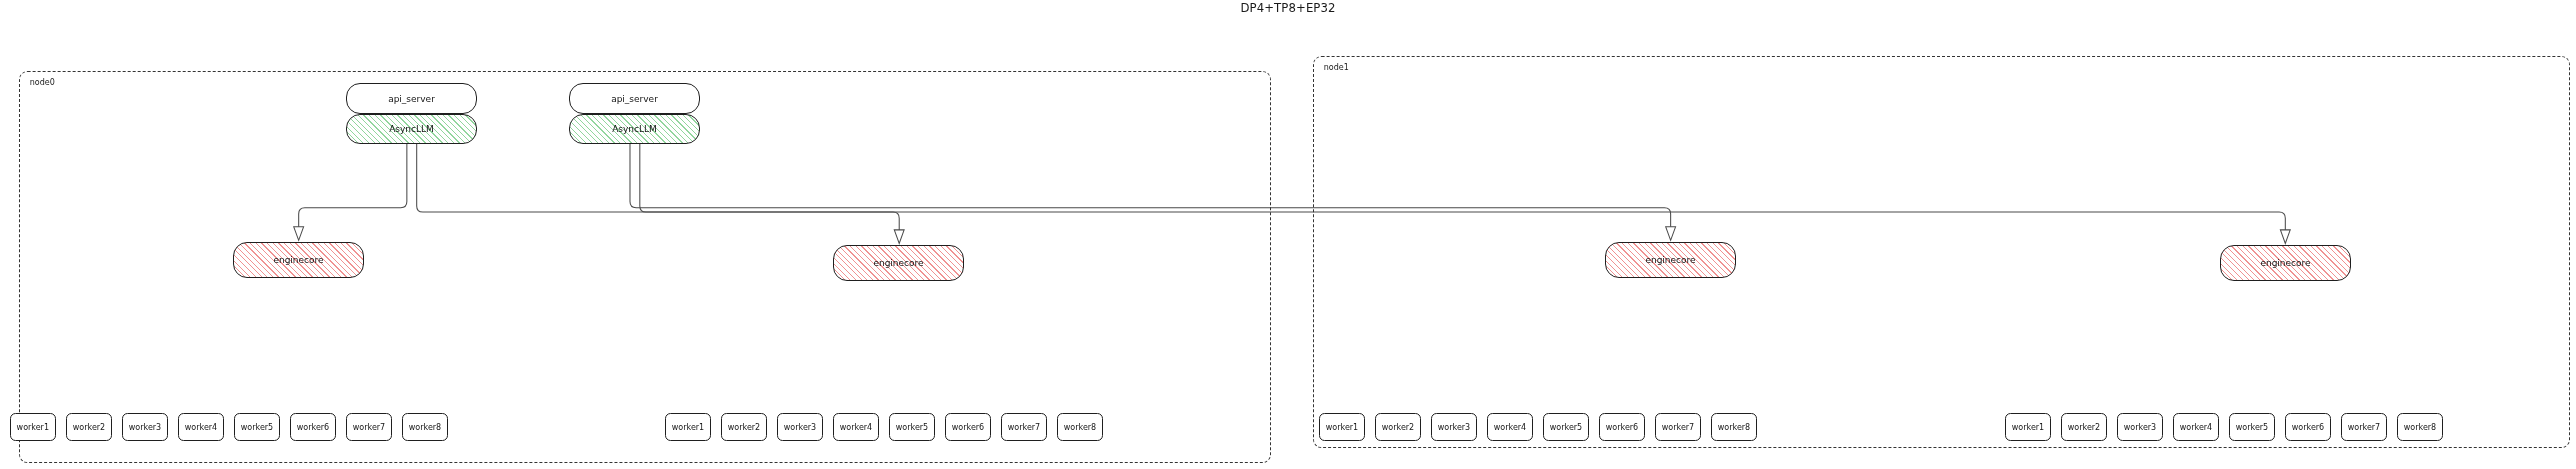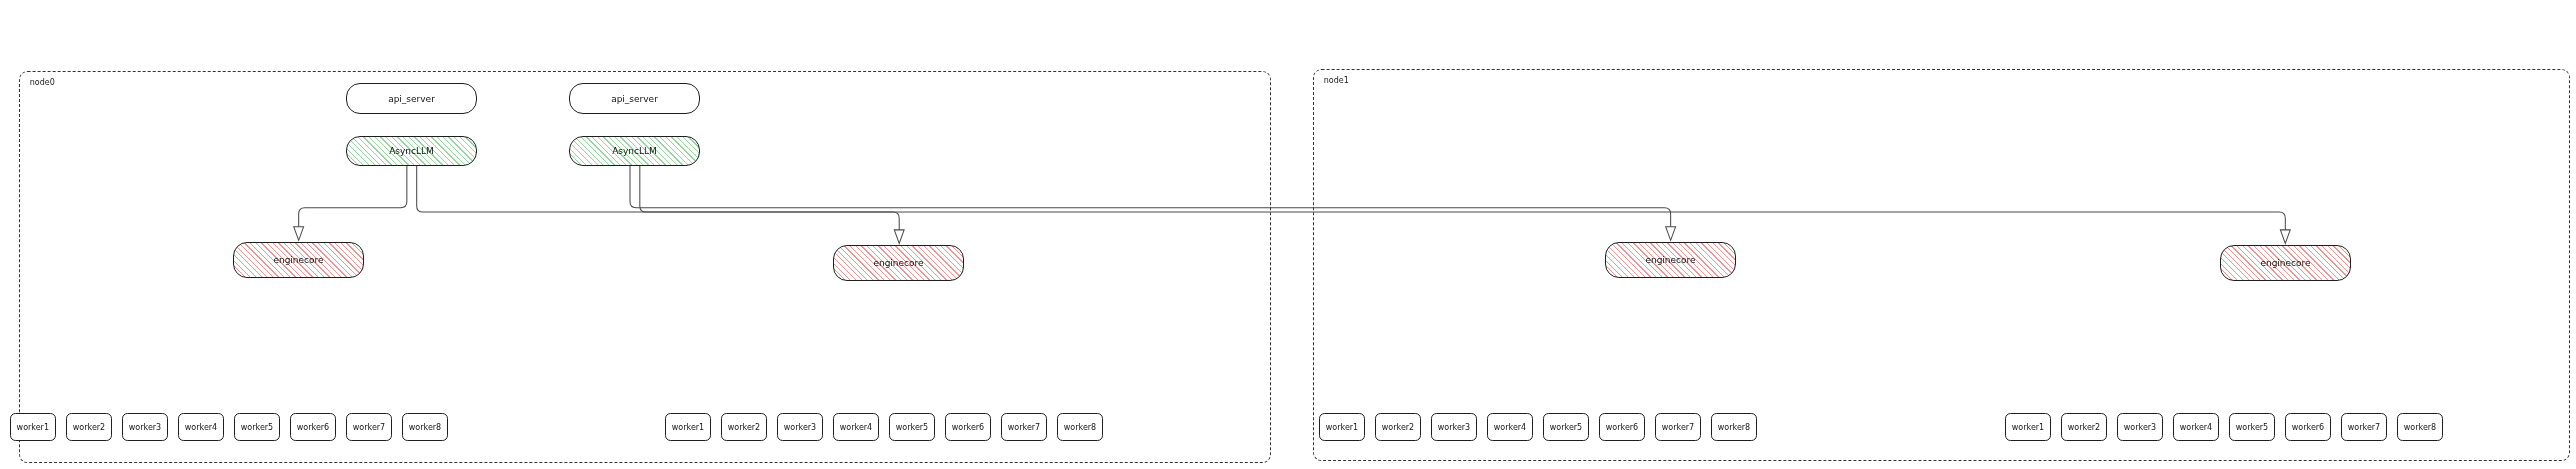--- a/index.html
+++ b/index.html
@@ -71,21 +71,20 @@
   
   .box-async {
     background-color: #ffffff;
     background-image: repeating-linear-gradient(
       45deg,
       rgba(120, 200, 130, 0.0) 0px,
       rgba(120, 200, 130, 0.0) 3.1px,
       rgba(110, 200, 125, 0.75) 3.1px,
       rgba(110, 200, 125, 0.75) 4px
     );
-    margin-top: 22px;
   }
 
   
   .box-engine {
     background-color: #ffffff;
     background-image: repeating-linear-gradient(
       45deg,
       rgba(235, 120, 120, 0.0) 0px,
       rgba(235, 120, 120, 0.0) 3.1px,
       rgba(235, 110, 110, 0.75) 3.1px,
@@ -118,20 +117,21 @@
     fill: #ffffff;
     stroke: #4a4a4a;
     stroke-width: 1.7;
   }
 </style>
 </head>
 <body>
 
 <div id="stage">
 
+  <div class="diagram-title">DP4+TP8+EP32</div>
 
   <svg id="edge-layer" viewBox="0 0 4188 763" width="2576" height="469">
       <path d="M 660.5 233 L 660.5 328 Q 660.5 338 650.5 338 L 494.5 338 Q 484.5 338 484.5 348 L 484.5 371"></path>
       <polygon points="476.5,369 484.5,391 492.5,369"></polygon>
       <path d="M 676.5 233 L 676.5 335 Q 676.5 345 686.5 345 L 1451.5 345 Q 1461.5 345 1461.5 355 L 1461.5 376"></path>
       <polygon points="1453.5,374 1461.5,396 1469.5,374"></polygon>
       <path d="M 1023.5 233 L 1023.5 328 Q 1023.5 338 1033.5 338 L 2706.5 338 Q 2716.5 338 2716.5 348 L 2716.5 371"></path>
       <polygon points="2708.5,369 2716.5,391 2724.5,369"></polygon>
       <path d="M 1039.5 233 L 1039.5 335 Q 1039.5 345 1049.5 345 L 3706.5 345 Q 3716.5 345 3716.5 355 L 3716.5 376"></path>
       <polygon points="3708.5,374 3716.5,396 3724.5,374"></polygon>
@@ -200,21 +200,21 @@
       </div>
       <div class="gbox box-worker" style="left: 945px; top: 413px; width: 46px; height: 28px;">
         <span>worker6</span>
       </div>
       <div class="gbox box-worker" style="left: 1001px; top: 413px; width: 46px; height: 28px;">
         <span>worker7</span>
       </div>
       <div class="gbox box-worker" style="left: 1057px; top: 413px; width: 46px; height: 28px;">
         <span>worker8</span>
       </div>
-      <div class="node-cluster" style="left: 1313px; top: 69px; width: 1257px; height: 392px;">
+      <div class="node-cluster" style="left: 1313px; top: 56px; width: 1257px; height: 392px;">
         <div class="node-label">node1</div>
       </div>
       <div class="gbox box-engine" style="left: 1605px; top: 242px; width: 131px; height: 36px;">
         <span>enginecore</span>
       </div>
       <div class="gbox box-engine" style="left: 2220px; top: 245px; width: 131px; height: 36px;">
         <span>enginecore</span>
       </div>
       <div class="gbox box-worker" style="left: 1319px; top: 413px; width: 46px; height: 28px;">
         <span>worker1</span>

